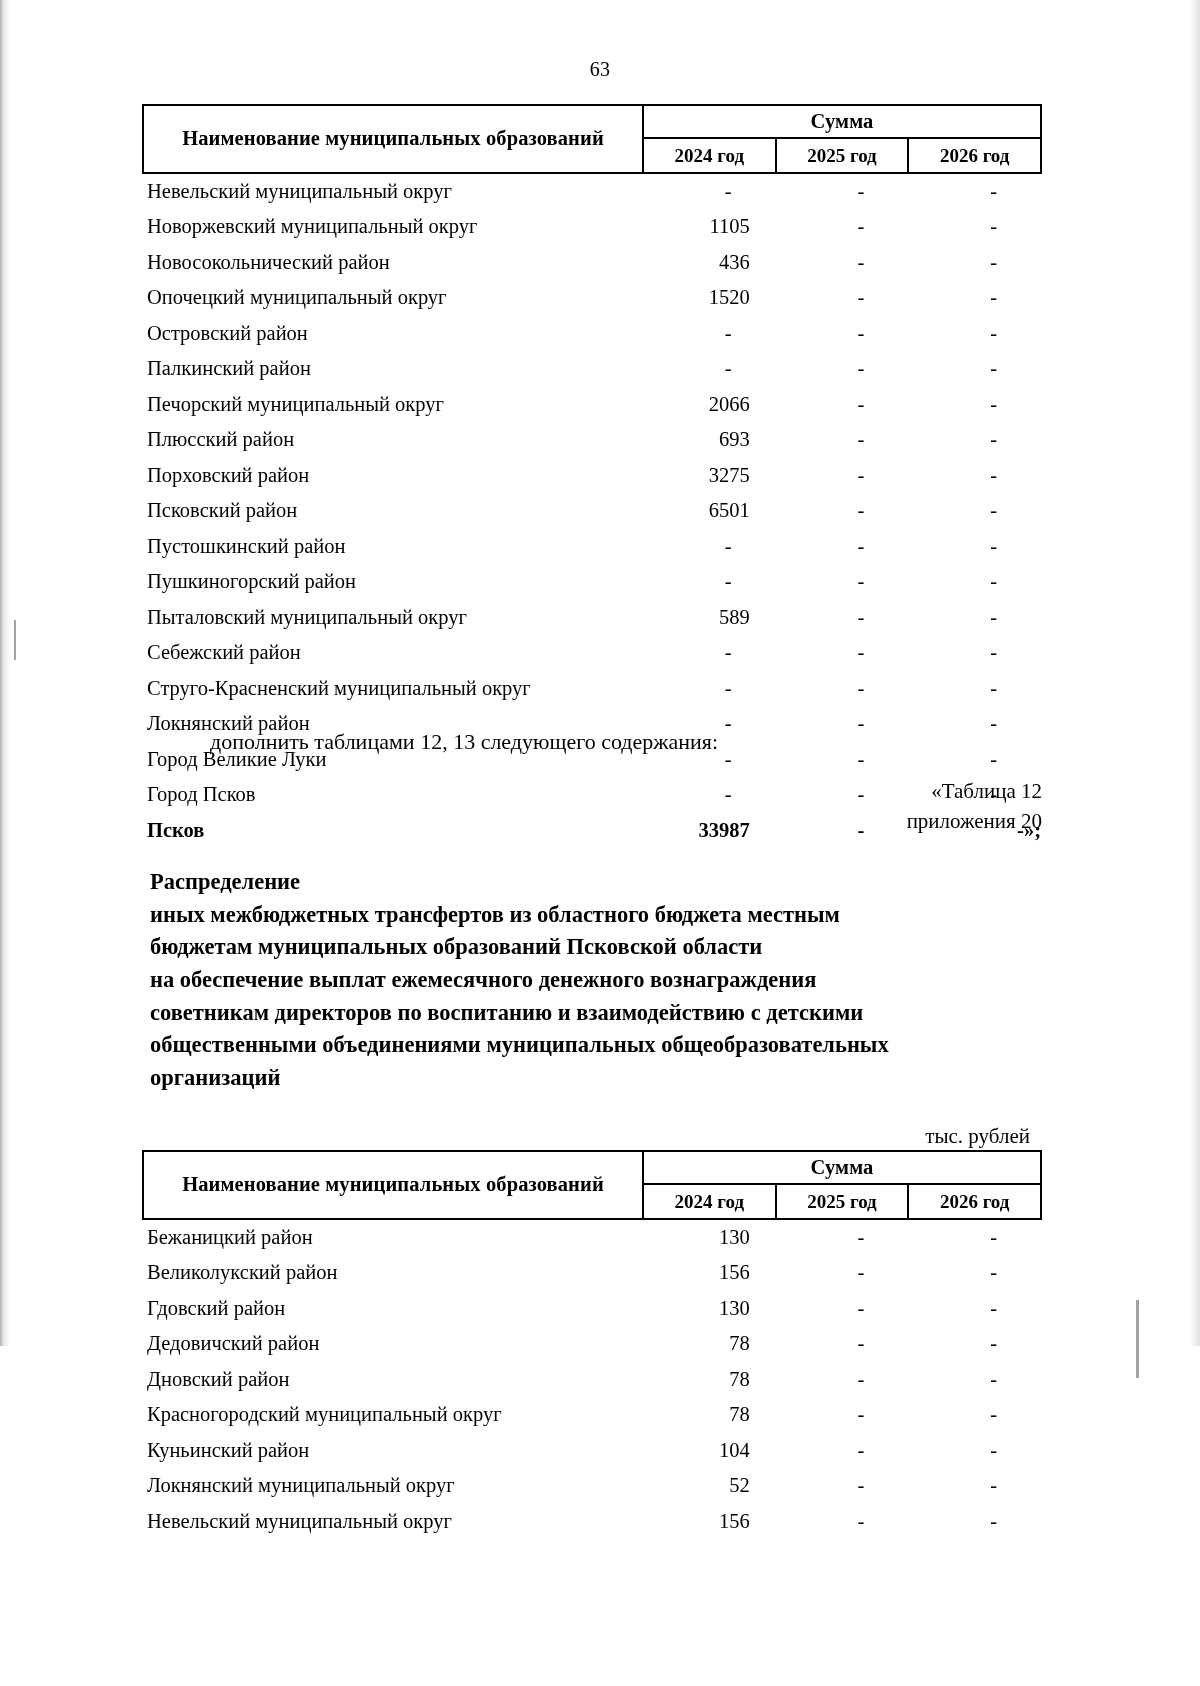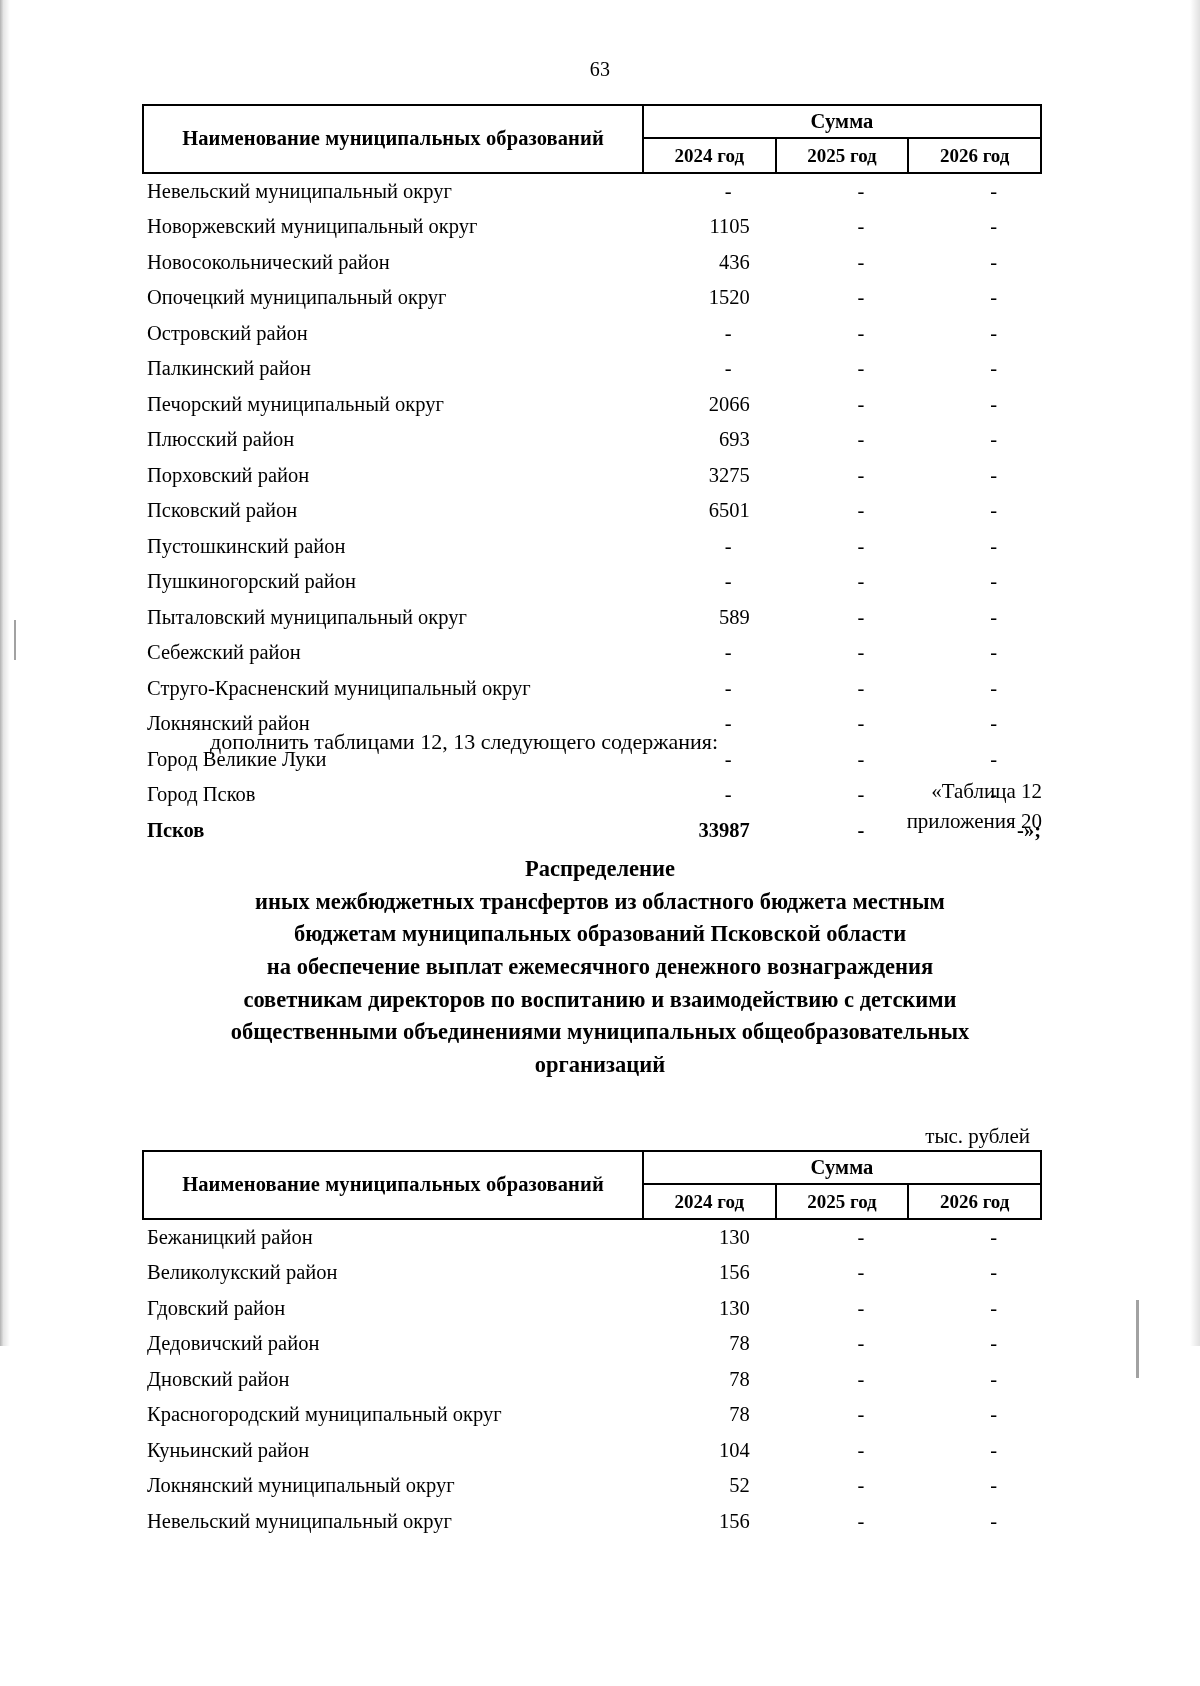--- a/index.html
+++ b/index.html
@@ -141,24 +141,24 @@
     right: 158px;
     text-align: right;
     font-size: 21px;
     line-height: 1.42;
   }
 
   .doc-title {
     position: absolute;
     left: 150px;
     width: 900px;
-    text-align: center;
     font-weight: bold;
     font-size: 22.5px;
     line-height: 1.45;
+    margin-top: 13px;
   }
   .doc-title .t-line { display: block; }
 
   .units {
     position: absolute;
     right: 170px;
     font-size: 21px;
     text-align: right;
   }
 </style>

